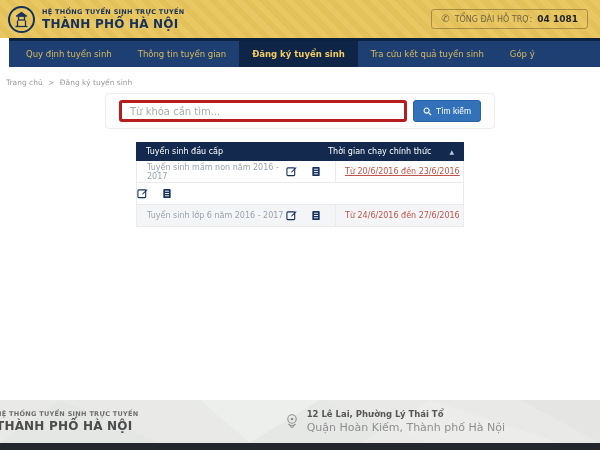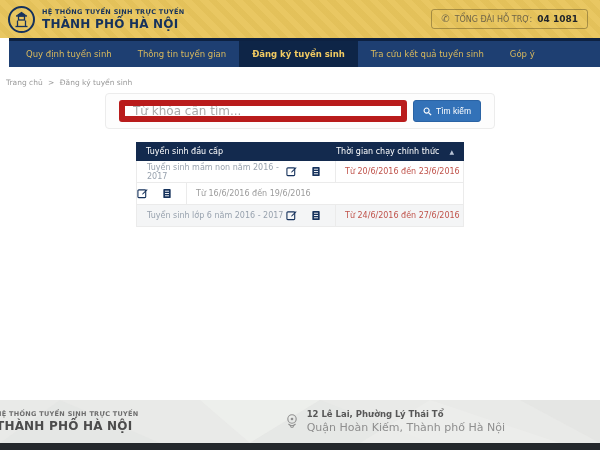--- a/index.html
+++ b/index.html
@@ -26,32 +26,32 @@
   .nav-item { display:flex; align-items:center; padding:0 13px; font-size:8.5px; color:#d9b95d; cursor:pointer; }
   .nav-item.active { background:#0e2547; color:#f2cb62; font-weight:bold; }
 
   
   .breadcrumb { margin:11px 0 0 6px; font-size:7.5px; color:#9a9a9a; }
   .breadcrumb span { margin-right:3px; }
 
   
   .search-well { width:390px; margin:6px auto 0; border:1px solid #ececec; background:#fdfdfd;
     border-radius:4px; padding:6px 13px; display:flex; align-items:center; gap:6px; }
-  .search-input { flex:1; height:22px; border:6px solid #b91c1c; border-radius:3px; padding:0 8px;
-    font-size:12px; color:#555; outline:none; font-family:inherit; }
+  .search-input { flex:1; height:22px; border:3px solid #b91c1c; border-radius:3px; padding:0 8px;
+    font-size:10px; color:#555; outline:none; font-family:inherit; }
   .search-input::placeholder { color:#aaa; }
   .search-btn { height:22px; background:#3372b8; border:1px solid #2a63a4; border-radius:3px;
     color:#fff; font-size:8.5px; padding:0 9px; display:flex; align-items:center; gap:4px; cursor:pointer; }
 
   
   .table { width:328px; margin:13px auto 0; }
   .table-head { background:#132a4e; color:#fff; display:flex; align-items:center;
     padding:5px 10px; font-size:8px; }
   .table-head .c1 { flex:1; }
-  .table-head .c2 { display:flex; align-items:center; gap:10px; }
+  .table-head .c2 { display:flex; align-items:center; gap:18px; }
   .sort-arrow { font-size:6px; color:#b9c4d6; }
   .trow { display:flex; align-items:stretch; height:22px; border:1px solid #ebebeb; border-top:none; background:#fff; font-size:8px; }
   .trow.shaded { background:#f4f5f6; }
   .trow .name { flex:1; display:flex; align-items:center; padding-left:10px; color:#98a2ae; }
   .trow .icons { display:flex; align-items:center; gap:13px; padding-right:14px; }
   .trow .period { width:128px; border-left:1px solid #ebebeb; display:flex; align-items:center; padding-left:9px; }
   .icon-btn { width:11px; height:11px; display:flex; align-items:center; justify-content:center; cursor:pointer; }
 
   
   .footer { position:absolute; left:0; bottom:0; width:600px; height:50px; }
@@ -141,41 +141,40 @@
         </span>
         <span class="icon-btn">
           <svg width="10" height="11" viewBox="0 0 10 12">
             <rect x="1" y="1" width="8" height="10" rx="1" fill="#16325c"></rect>
             <line x1="2.8" y1="3.5" x2="7.2" y2="3.5" stroke="#fff" stroke-width="1"></line>
             <line x1="2.8" y1="6" x2="7.2" y2="6" stroke="#fff" stroke-width="1"></line>
             <line x1="2.8" y1="8.5" x2="7.2" y2="8.5" stroke="#fff" stroke-width="1"></line>
           </svg>
         </span>
       </div>
-      <div class="period" style="color: rgb(192, 83, 75);">Từ 20/6/2016 đến 23/6/2016</div>
+      <div class="period" style="color: rgb(192, 83, 75); text-decoration: underline;">Từ 20/6/2016 đến 23/6/2016</div>
     </div>
 
     <div class="trow">
       <div class="icons">
         <span class="icon-btn">
           <svg width="11" height="11" viewBox="0 0 12 12">
             <rect x="1" y="2" width="8.5" height="8.5" rx="1" fill="none" stroke="#16325c" stroke-width="1.2"></rect>
             <path d="M11 1 L6.2 5.8 L5.4 7.4 L7 6.6 L11.4 2.2 Z" fill="#16325c"></path>
           </svg>
         </span>
         <span class="icon-btn">
           <svg width="10" height="11" viewBox="0 0 10 12">
             <rect x="1" y="1" width="8" height="10" rx="1" fill="#16325c"></rect>
             <line x1="2.8" y1="3.5" x2="7.2" y2="3.5" stroke="#fff" stroke-width="1"></line>
             <line x1="2.8" y1="6" x2="7.2" y2="6" stroke="#fff" stroke-width="1"></line>
             <line x1="2.8" y1="8.5" x2="7.2" y2="8.5" stroke="#fff" stroke-width="1"></line>
           </svg>
         </span>
       </div>
-      <div class="period" style="color: rgb(155, 155, 155);">Từ 16/6/2016 đến 19/6/2016</div>
     </div>
 
     <div class="trow shaded">
       <div class="name">Tuyển sinh lớp 6 năm 2016 - 2017</div>
       <div class="icons">
         <span class="icon-btn">
           <svg width="11" height="11" viewBox="0 0 12 12">
             <rect x="1" y="2" width="8.5" height="8.5" rx="1" fill="none" stroke="#16325c" stroke-width="1.2"></rect>
             <path d="M11 1 L6.2 5.8 L5.4 7.4 L7 6.6 L11.4 2.2 Z" fill="#16325c"></path>
           </svg>

